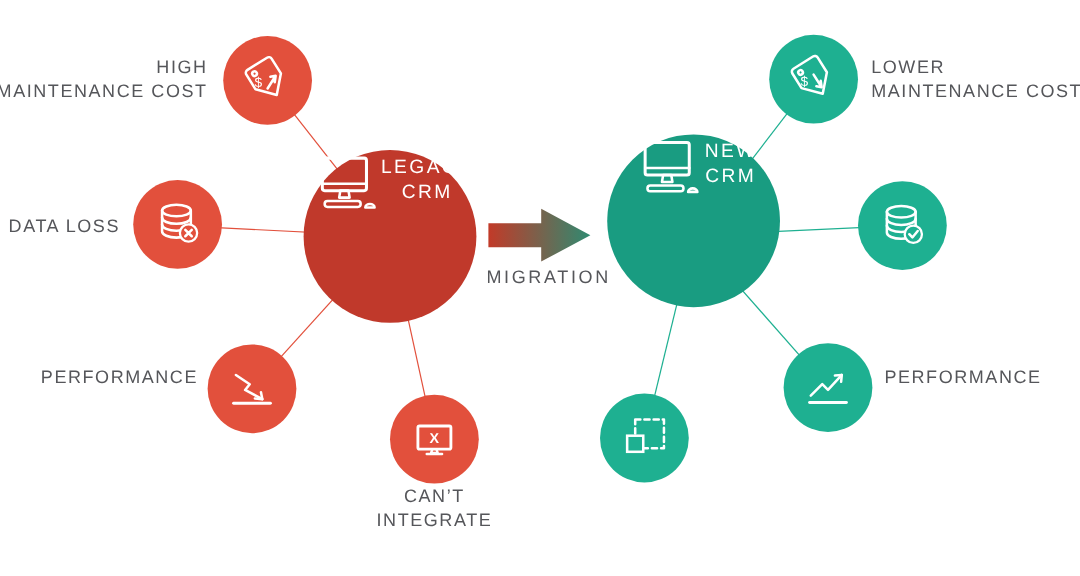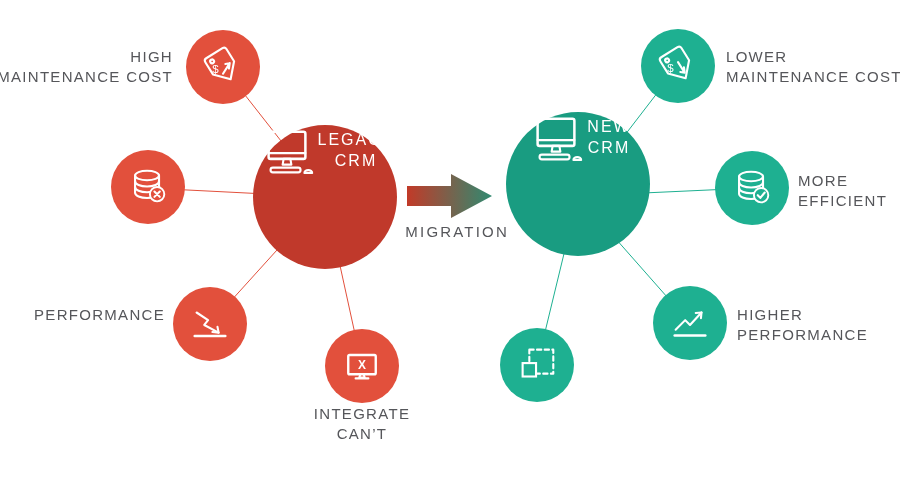--- a/index.html
+++ b/index.html
@@ -173,41 +173,39 @@
       <rect class="s dash" x="16" y="8" width="25" height="25"></rect>
       <rect class="fillg" x="9" y="22" width="14" height="14"></rect>
     </svg>
   </div>
 
   <div class="lbl r" style="right:727px;top:47px">
     <div>HIGH</div>
     <div>MAINTENANCE COST</div>
   </div>
 
+  <div class="lbl r" style="right:800px;top:179px">
+    <div>DATA LOSS</div>
+  </div>
 
   <div class="lbl r" style="right:735px;top:305px">
     <div>PERFORMANCE</div>
   </div>
 
   <div class="lbl c" style="left:262px;top:404px">
+    <div>CAN’T</div>
     <div>INTEGRATE</div>
-    <div>CAN’T</div>
   </div>
 
   <div class="lbl" style="left:726px;top:47px">
     <div>LOWER</div>
     <div>MAINTENANCE COST</div>
   </div>
 
-  <div class="lbl" style="left:798px;top:171px">
-    <div>MORE</div>
-    <div>EFFICIENT</div>
-  </div>
 
   <div class="lbl" style="left:737px;top:305px">
-    <div>HIGHER</div>
     <div>PERFORMANCE</div>
   </div>
 
 
   <div class="migration-label">MIGRATION</div>
 
 </div>
 
 </body></html>

